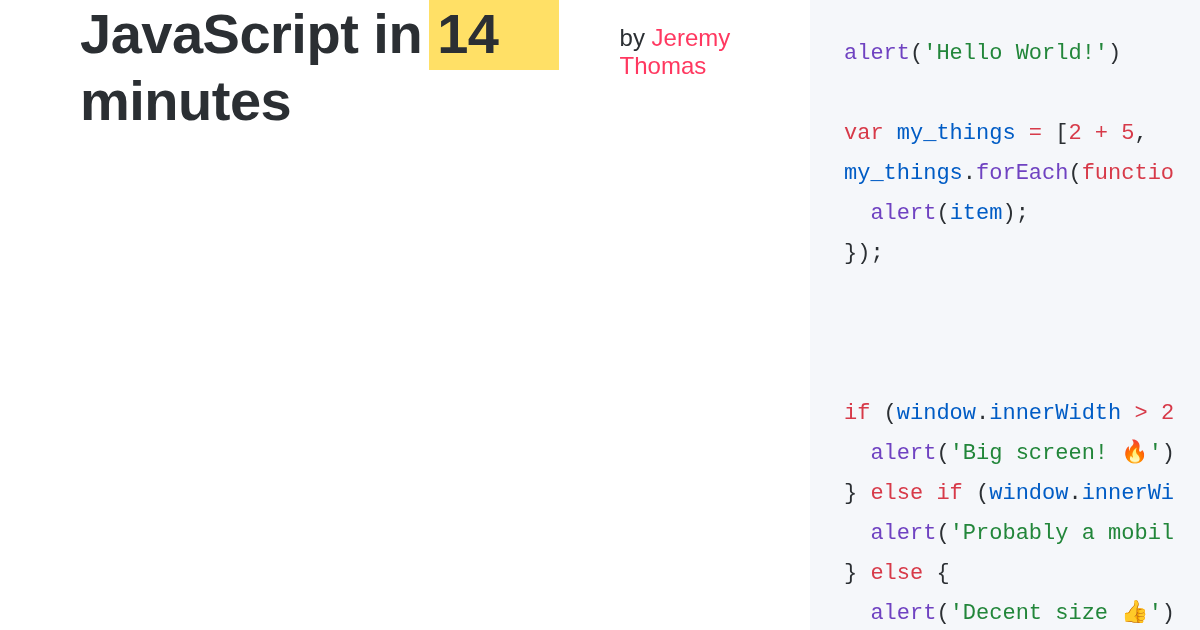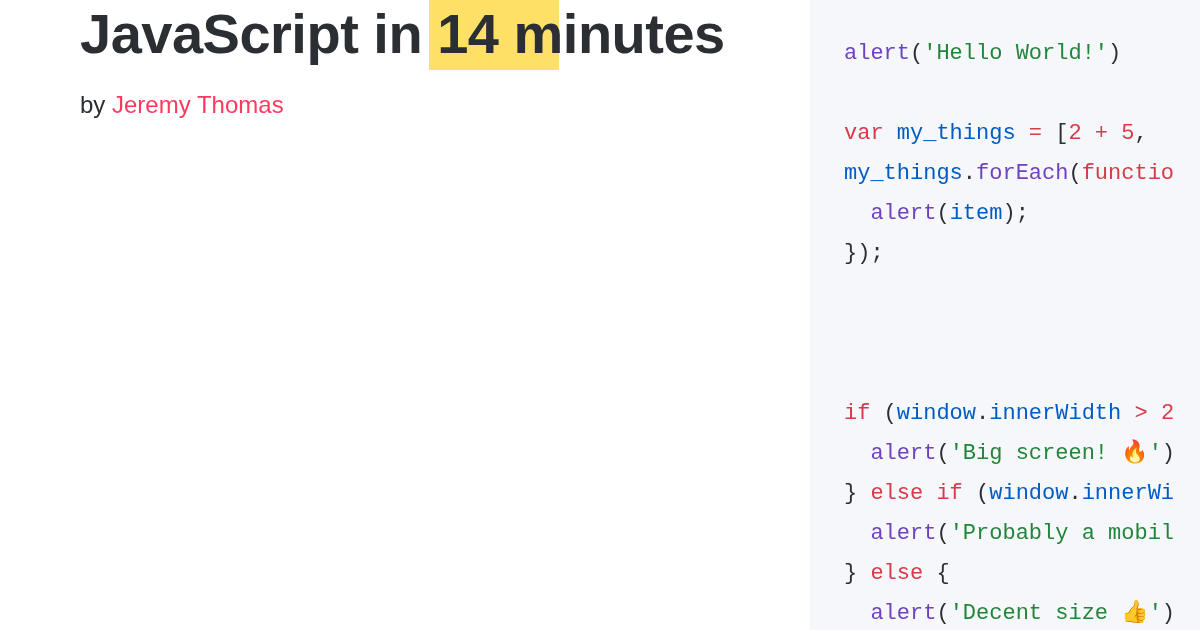--- a/index.html
+++ b/index.html
@@ -5,22 +5,22 @@
   * { margin: 0; padding: 0; box-sizing: border-box; }
   html, body { width: 1200px; height: 630px; overflow: hidden; }
   body {
     display: flex;
     font-family: -apple-system, BlinkMacSystemFont, "Segoe UI", Helvetica, Arial, sans-serif;
     background: #ffffff;
   }
   .left {
     flex: 0 0 810px;
     display: flex;
-    flex-direction: column;
-    justify-content: flex-start;
+    flex-direction: row;
+    justify-content: space-between;
     padding-left: 80px;
     padding-right: 20px;
   }
   .title {
     font-size: 56px;
     font-weight: 600;
     color: #2b2f33;
     line-height: 1.2;
     letter-spacing: -0.5px;
   }

